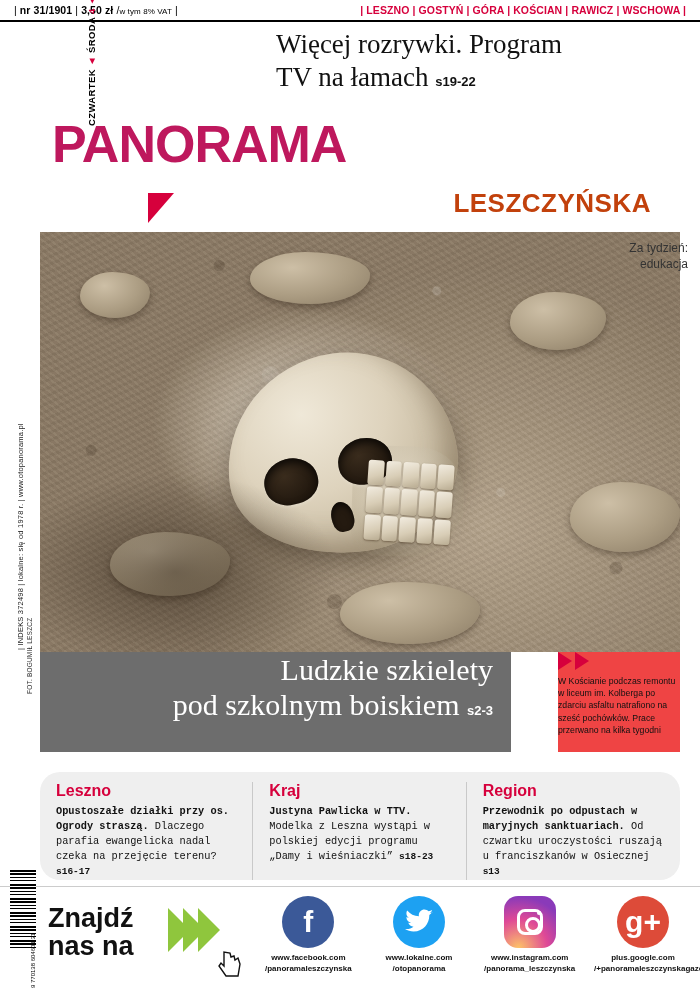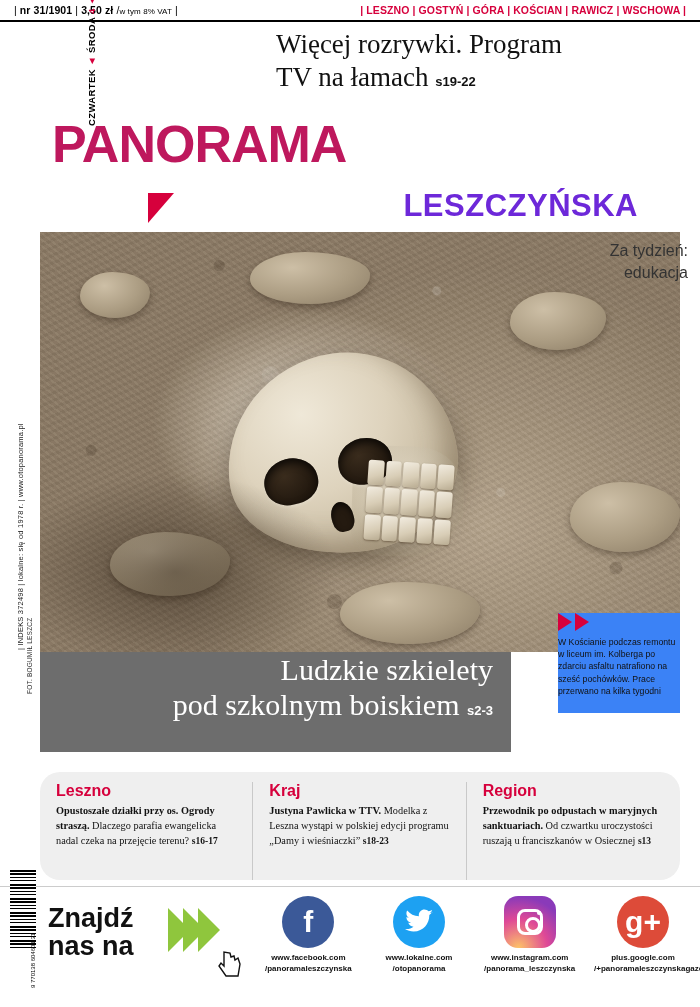--- a/index.html
+++ b/index.html
@@ -56,23 +56,23 @@
   .datebox .rot .red { color:#d6003c; }
 
   
   .masthead { position: absolute; top: 118px; left: 52px; width: 600px; height: 110px; }
   .panorama {
     font-family: "Liberation Sans", sans-serif;
     font-weight: bold; font-size: 52px; letter-spacing: -1px;
     color: #be185d; line-height: 1;
   }
   .leszczynska {
-    position: absolute; right: 14px; top: 70px;
-    font-family: "Liberation Sans", sans-serif;
-    font-weight: bold; font-size: 31px; letter-spacing: .5px; color: #6d28d9;
+    position: absolute; right: 1px; top: 70px;
+    font-family: "Liberation Sans", sans-serif;
+    font-weight: bold; font-size: 26px; letter-spacing: .5px; color: #c2410c;
   }
   .flag-tri {
     position: absolute; left: 96px; top: 75px;
     width: 0; height: 0;
     border-left: 26px solid #d6003c;
     border-bottom: 30px solid transparent;
   }
 
   
   .sidecode {
@@ -176,41 +176,41 @@
   }
   .shadow-bl {
     position:absolute; left:-30px; bottom:-20px; width: 330px; height: 200px;
     background: radial-gradient(ellipse at 50% 50%, rgba(40,28,16,.5) 0%, rgba(40,28,16,0) 70%);
   }
 
   
   .zatydzien {
     position: absolute; right: 12px; top: 240px;
     font-family: "Liberation Sans", sans-serif;
-    font-size: 16px; line-height: 1.35; color: #333; text-align: right;
+    font-size: 12px; line-height: 1.35; color: #333; text-align: right;
   }
 
   
   .band {
     position: absolute; left: 40px; top: 652px; width: 471px; height: 100px;
     background: #6d6d6d;
     display: flex; justify-content: flex-end;
     padding-right: 18px;
   }
   .band h1 {
     color: #fff; font-family: "Liberation Serif", serif;
     font-weight: normal; font-size: 30px; line-height: 1.18; text-align: right;
   }
   .band .pg {
     font-family: "Liberation Sans", sans-serif;
     font-size: 13px; font-weight: bold;
   }
   .sidenote {
-    position: absolute; left: 558px; top: 613px; width: 122px; height: 100px;
-    background: #3b82f6;
+    position: absolute; left: 558px; top: 652px; width: 122px; height: 100px;
+    background: #ef4444;
   }
   .sidenote .arrows { display:flex; gap: 3px; margin: 0 0 5px 0; }
   .sidenote .arrows span {
     width: 0; height: 0;
     border-left: 14px solid #d6003c;
     border-top: 9px solid transparent;
     border-bottom: 9px solid transparent;
   }
   .sidenote p {
     font-family: "Liberation Sans", sans-serif;
@@ -225,21 +225,21 @@
     padding: 10px 0 0 0;
     border-radius: 20px;
   }
   .col { padding: 0 16px; border-right: 1px solid #c9c9c9; }
   .col:last-child { border-right: none; }
   .col h3 {
     color: #d6003c; font-family: "Liberation Sans", sans-serif;
     font-size: 16px; font-weight: bold; margin-bottom: 4px;
   }
   .col p {
-    font-family: Liberation Serif, serif;
+    font-family: Liberation Mono, monospace;
     font-size: 10.3px; line-height: 1.45; color: #111;
   }
   .col p b { font-weight: bold; }
   .col .pg { font-weight: bold; font-size: 9.5px; }
 
   
   .footer {
     position: absolute; left: 0; top: 886px; width: 700px; height: 121px;
     background: #fff;
   }

